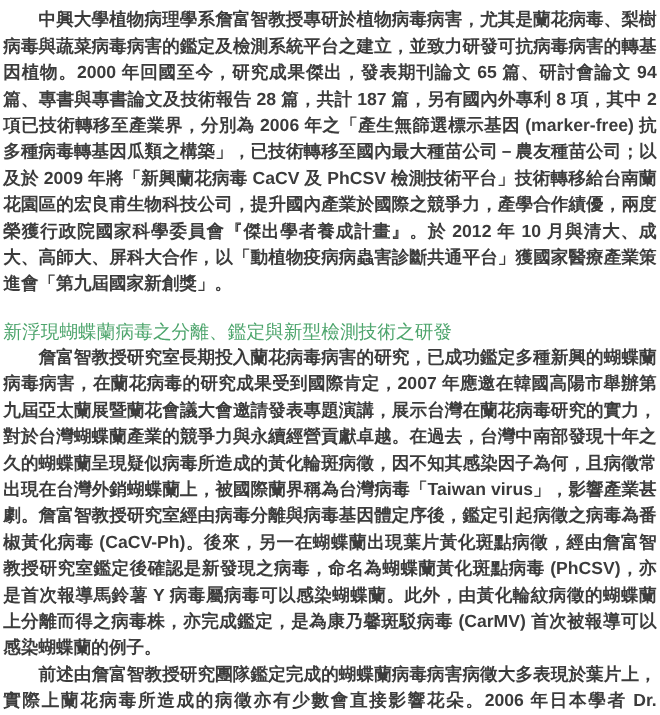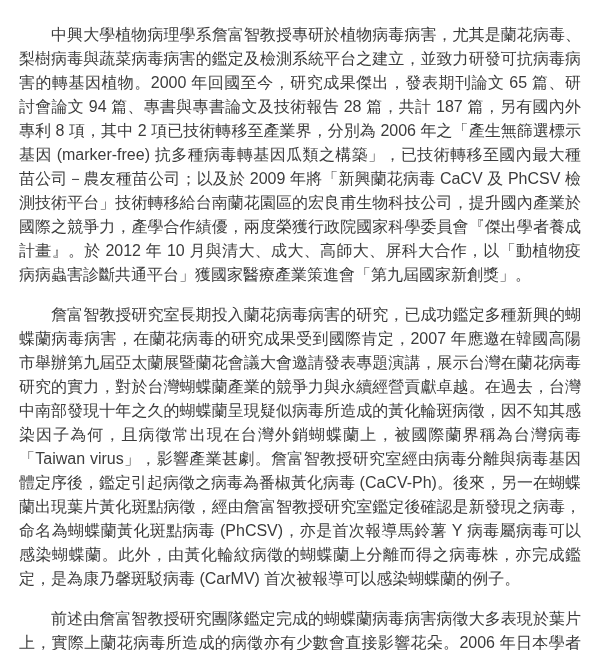--- a/index.html
+++ b/index.html
@@ -17,37 +17,39 @@
     box-sizing: border-box;
     width: 600px;
     padding: 7px 3px 0 3px;
     color: #3c3c3c;
     font-size: 16px;
     line-height: 24px;
     text-align: justify;
     letter-spacing: 0;
   }
   .para {
-    margin: 16px;
+    margin: 0;
     text-indent: 2em;
     word-break: break-word;
+    font-weight: bold;
   }
   .section-heading {
     margin: 19px 0 0 0;
     font-size: 17px;
     font-weight: normal;
     line-height: 24px;
     color: #4ea56d;
     text-align: left;
     text-indent: 0;
   }
 </style>
 </head>
 <body>
 
 <div class="doc">
   <p class="para">中興大學植物病理學系詹富智教授專研於植物病毒病害，尤其是蘭花病毒、梨樹病毒與蔬菜病毒病害的鑑定及檢測系統平台之建立，並致力研發可抗病毒病害的轉基因植物。2000 年回國至今，研究成果傑出，發表期刊論文 65 篇、研討會論文 94 篇、專書與專書論文及技術報告 28 篇，共計 187 篇，另有國內外專利 8 項，其中 2 項已技術轉移至產業界，分別為 2006 年之「產生無篩選標示基因 (marker-free) 抗多種病毒轉基因瓜類之構築」，已技術轉移至國內最大種苗公司－農友種苗公司；以及於 2009 年將「新興蘭花病毒 CaCV 及 PhCSV 檢測技術平台」技術轉移給台南蘭花園區的宏良甫生物科技公司，提升國內產業於國際之競爭力，產學合作績優，兩度榮獲行政院國家科學委員會『傑出學者養成計畫』。於 2012 年 10 月與清大、成大、高師大、屏科大合作，以「動植物疫病病蟲害診斷共通平台」獲國家醫療產業策進會「第九屆國家新創獎」。</p>
 
+  <h2 class="section-heading">新浮現蝴蝶蘭病毒之分離、鑑定與新型檢測技術之研發</h2>
 
   <p class="para">詹富智教授研究室長期投入蘭花病毒病害的研究，已成功鑑定多種新興的蝴蝶蘭病毒病害，在蘭花病毒的研究成果受到國際肯定，2007 年應邀在韓國高陽市舉辦第九屆亞太蘭展暨蘭花會議大會邀請發表專題演講，展示台灣在蘭花病毒研究的實力，對於台灣蝴蝶蘭產業的競爭力與永續經營貢獻卓越。在過去，台灣中南部發現十年之久的蝴蝶蘭呈現疑似病毒所造成的黃化輪斑病徵，因不知其感染因子為何，且病徵常出現在台灣外銷蝴蝶蘭上，被國際蘭界稱為台灣病毒「Taiwan virus」，影響產業甚劇。詹富智教授研究室經由病毒分離與病毒基因體定序後，鑑定引起病徵之病毒為番椒黃化病毒 (CaCV-Ph)。後來，另一在蝴蝶蘭出現葉片黃化斑點病徵，經由詹富智教授研究室鑑定後確認是新發現之病毒，命名為蝴蝶蘭黃化斑點病毒 (PhCSV)，亦是首次報導馬鈴薯 Y 病毒屬病毒可以感染蝴蝶蘭。此外，由黃化輪紋病徵的蝴蝶蘭上分離而得之病毒株，亦完成鑑定，是為康乃馨斑駁病毒 (CarMV) 首次被報導可以感染蝴蝶蘭的例子。</p>
 
   <p class="para">前述由詹富智教授研究團隊鑑定完成的蝴蝶蘭病毒病害病徵大多表現於葉片上，實際上蘭花病毒所造成的病徵亦有少數會直接影響花朵。2006 年日本學者 Dr. Yoneda Kazuo 提供的幻燈片中，由台灣輸日之蝴蝶蘭瓶苗植株，開花後花瓣出現脈狀透化及皺面的病徵，使花瓣提早凋謝，日本稱之為 HANAFUKE（花老け）。隨後，詹富智教授便走訪台灣的蝴蝶蘭園，期能釐清可能造成的原因。由業者處獲知，在白花蝴蝶蘭（尤其是 V3 品種）盛開花朵上常可觀察到相似的花瓣透化及皺面之病徵，而表現此病徵的花朵，花期縮短且部分未盛開之花苞衰敗，而在花朵衰敗過程中不會出現</p>
 </div>
 
 </body></html>

